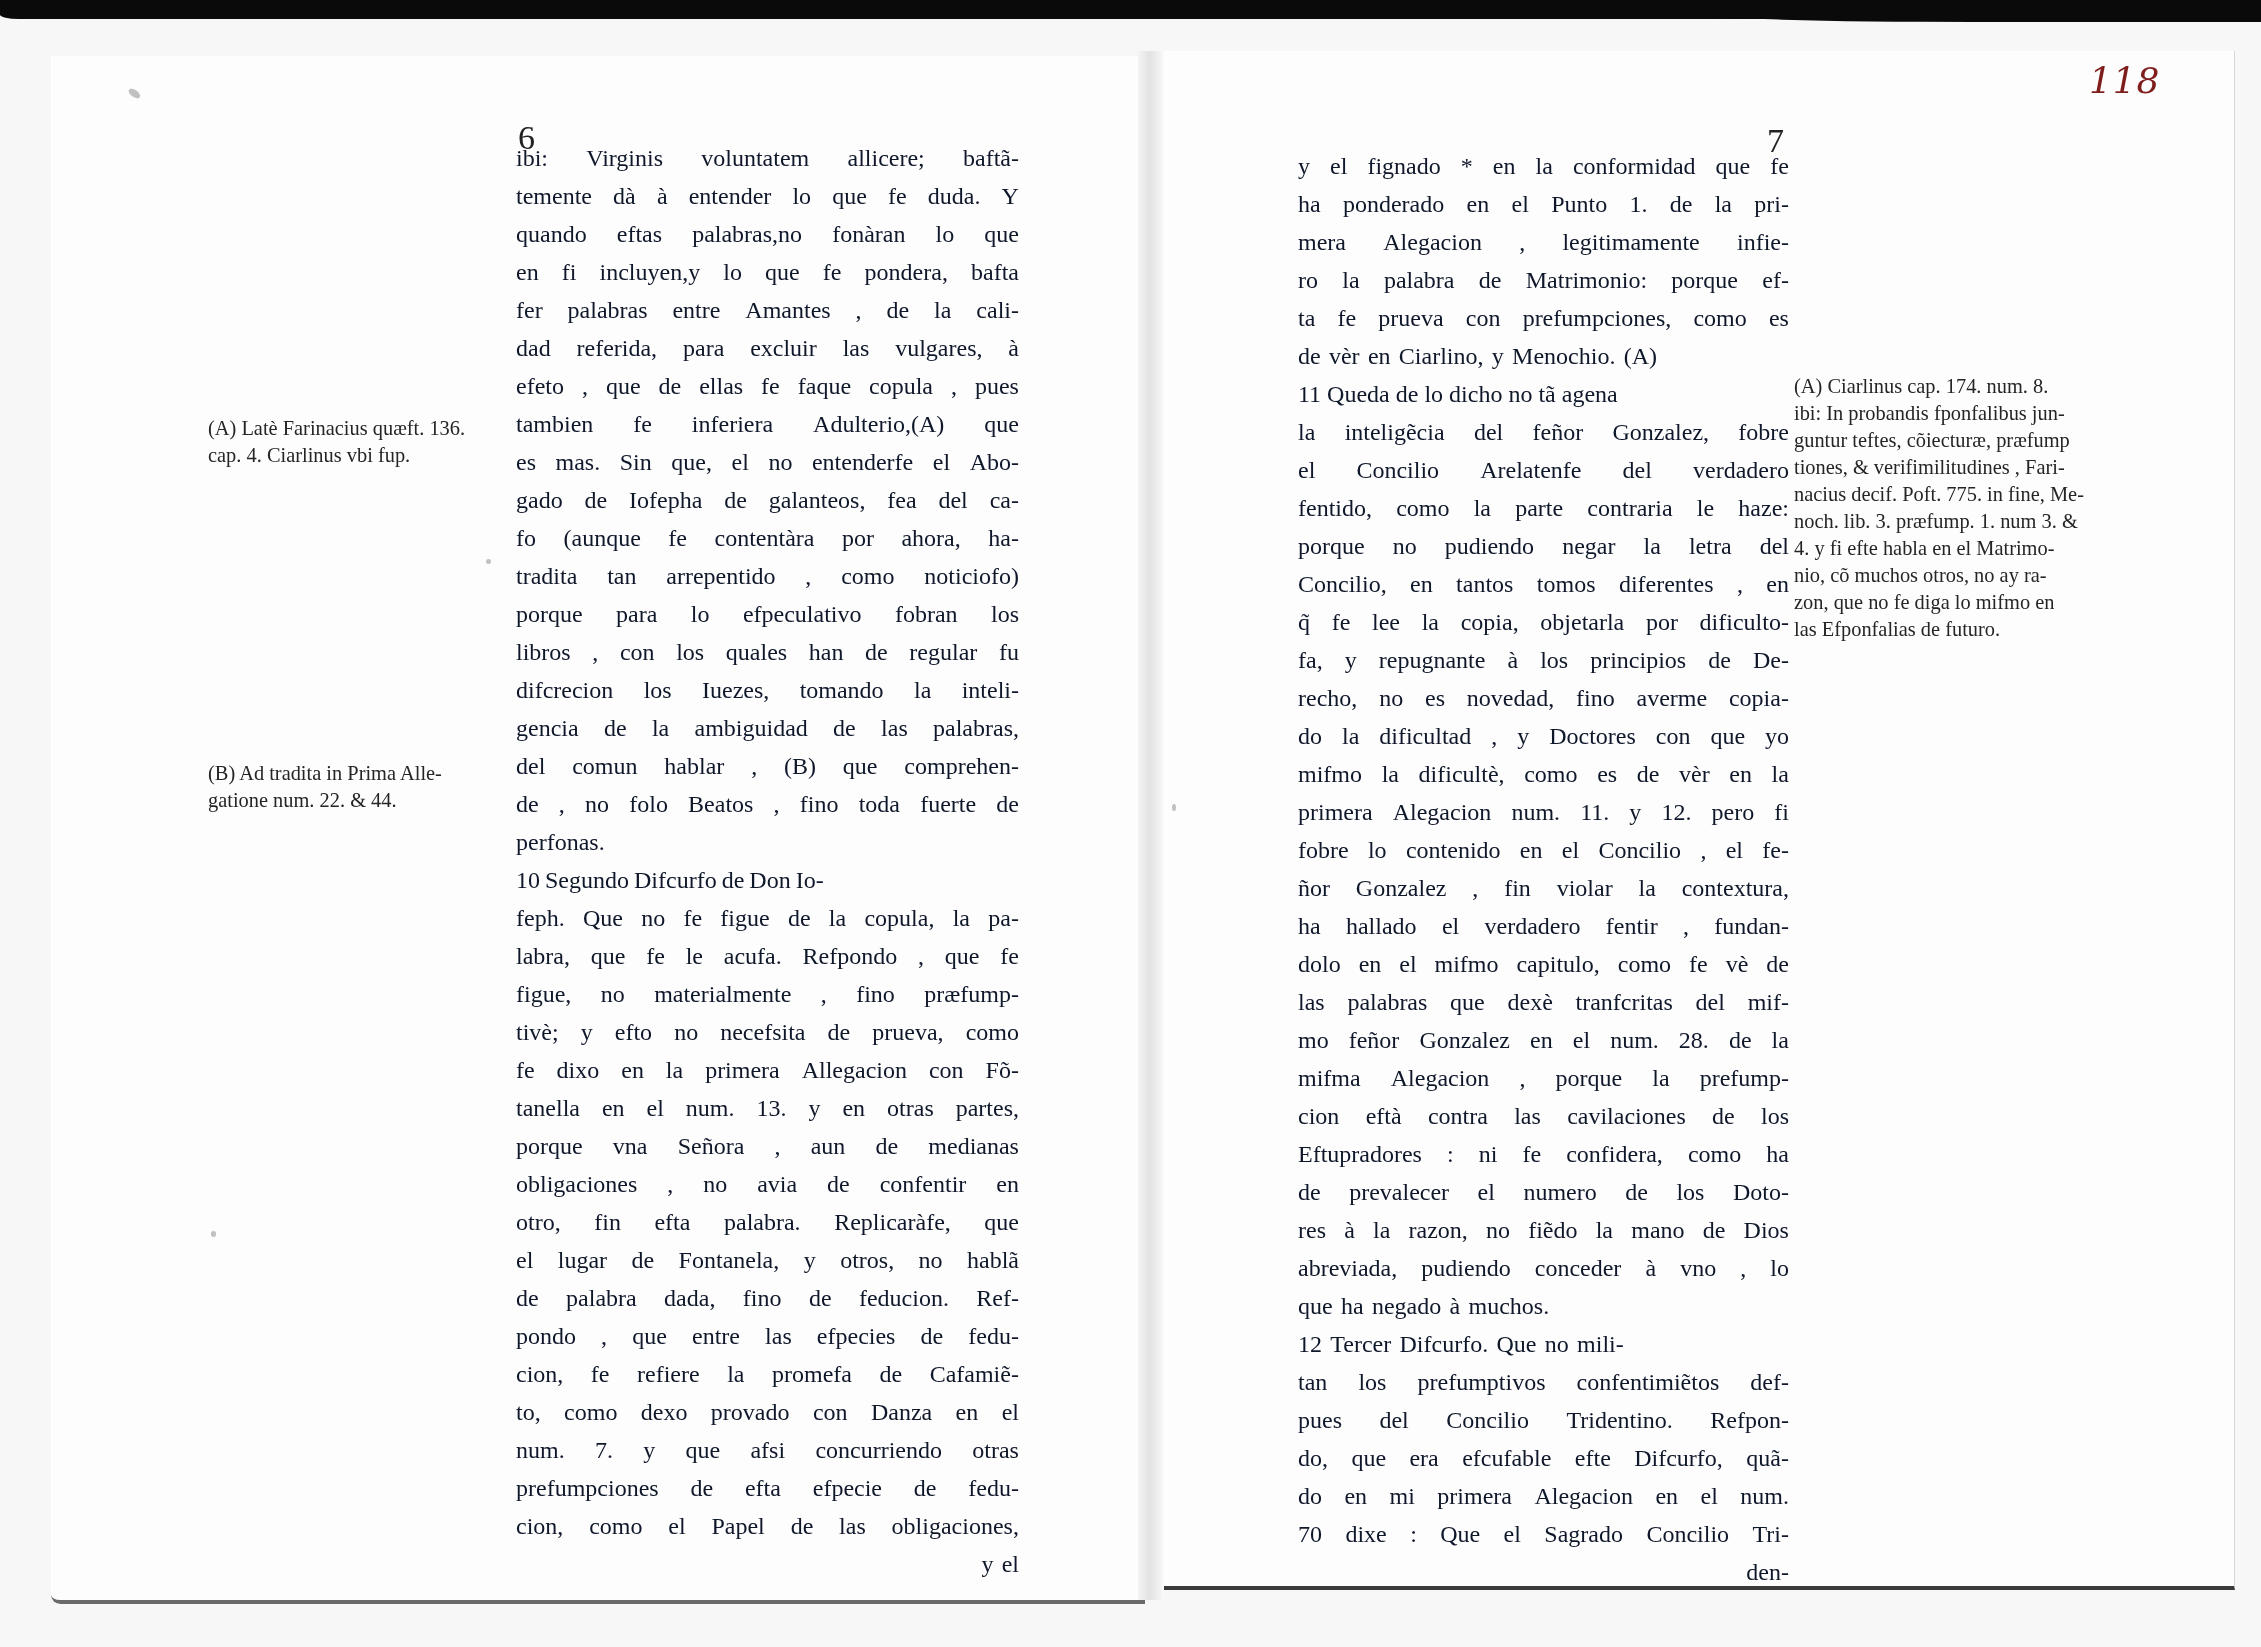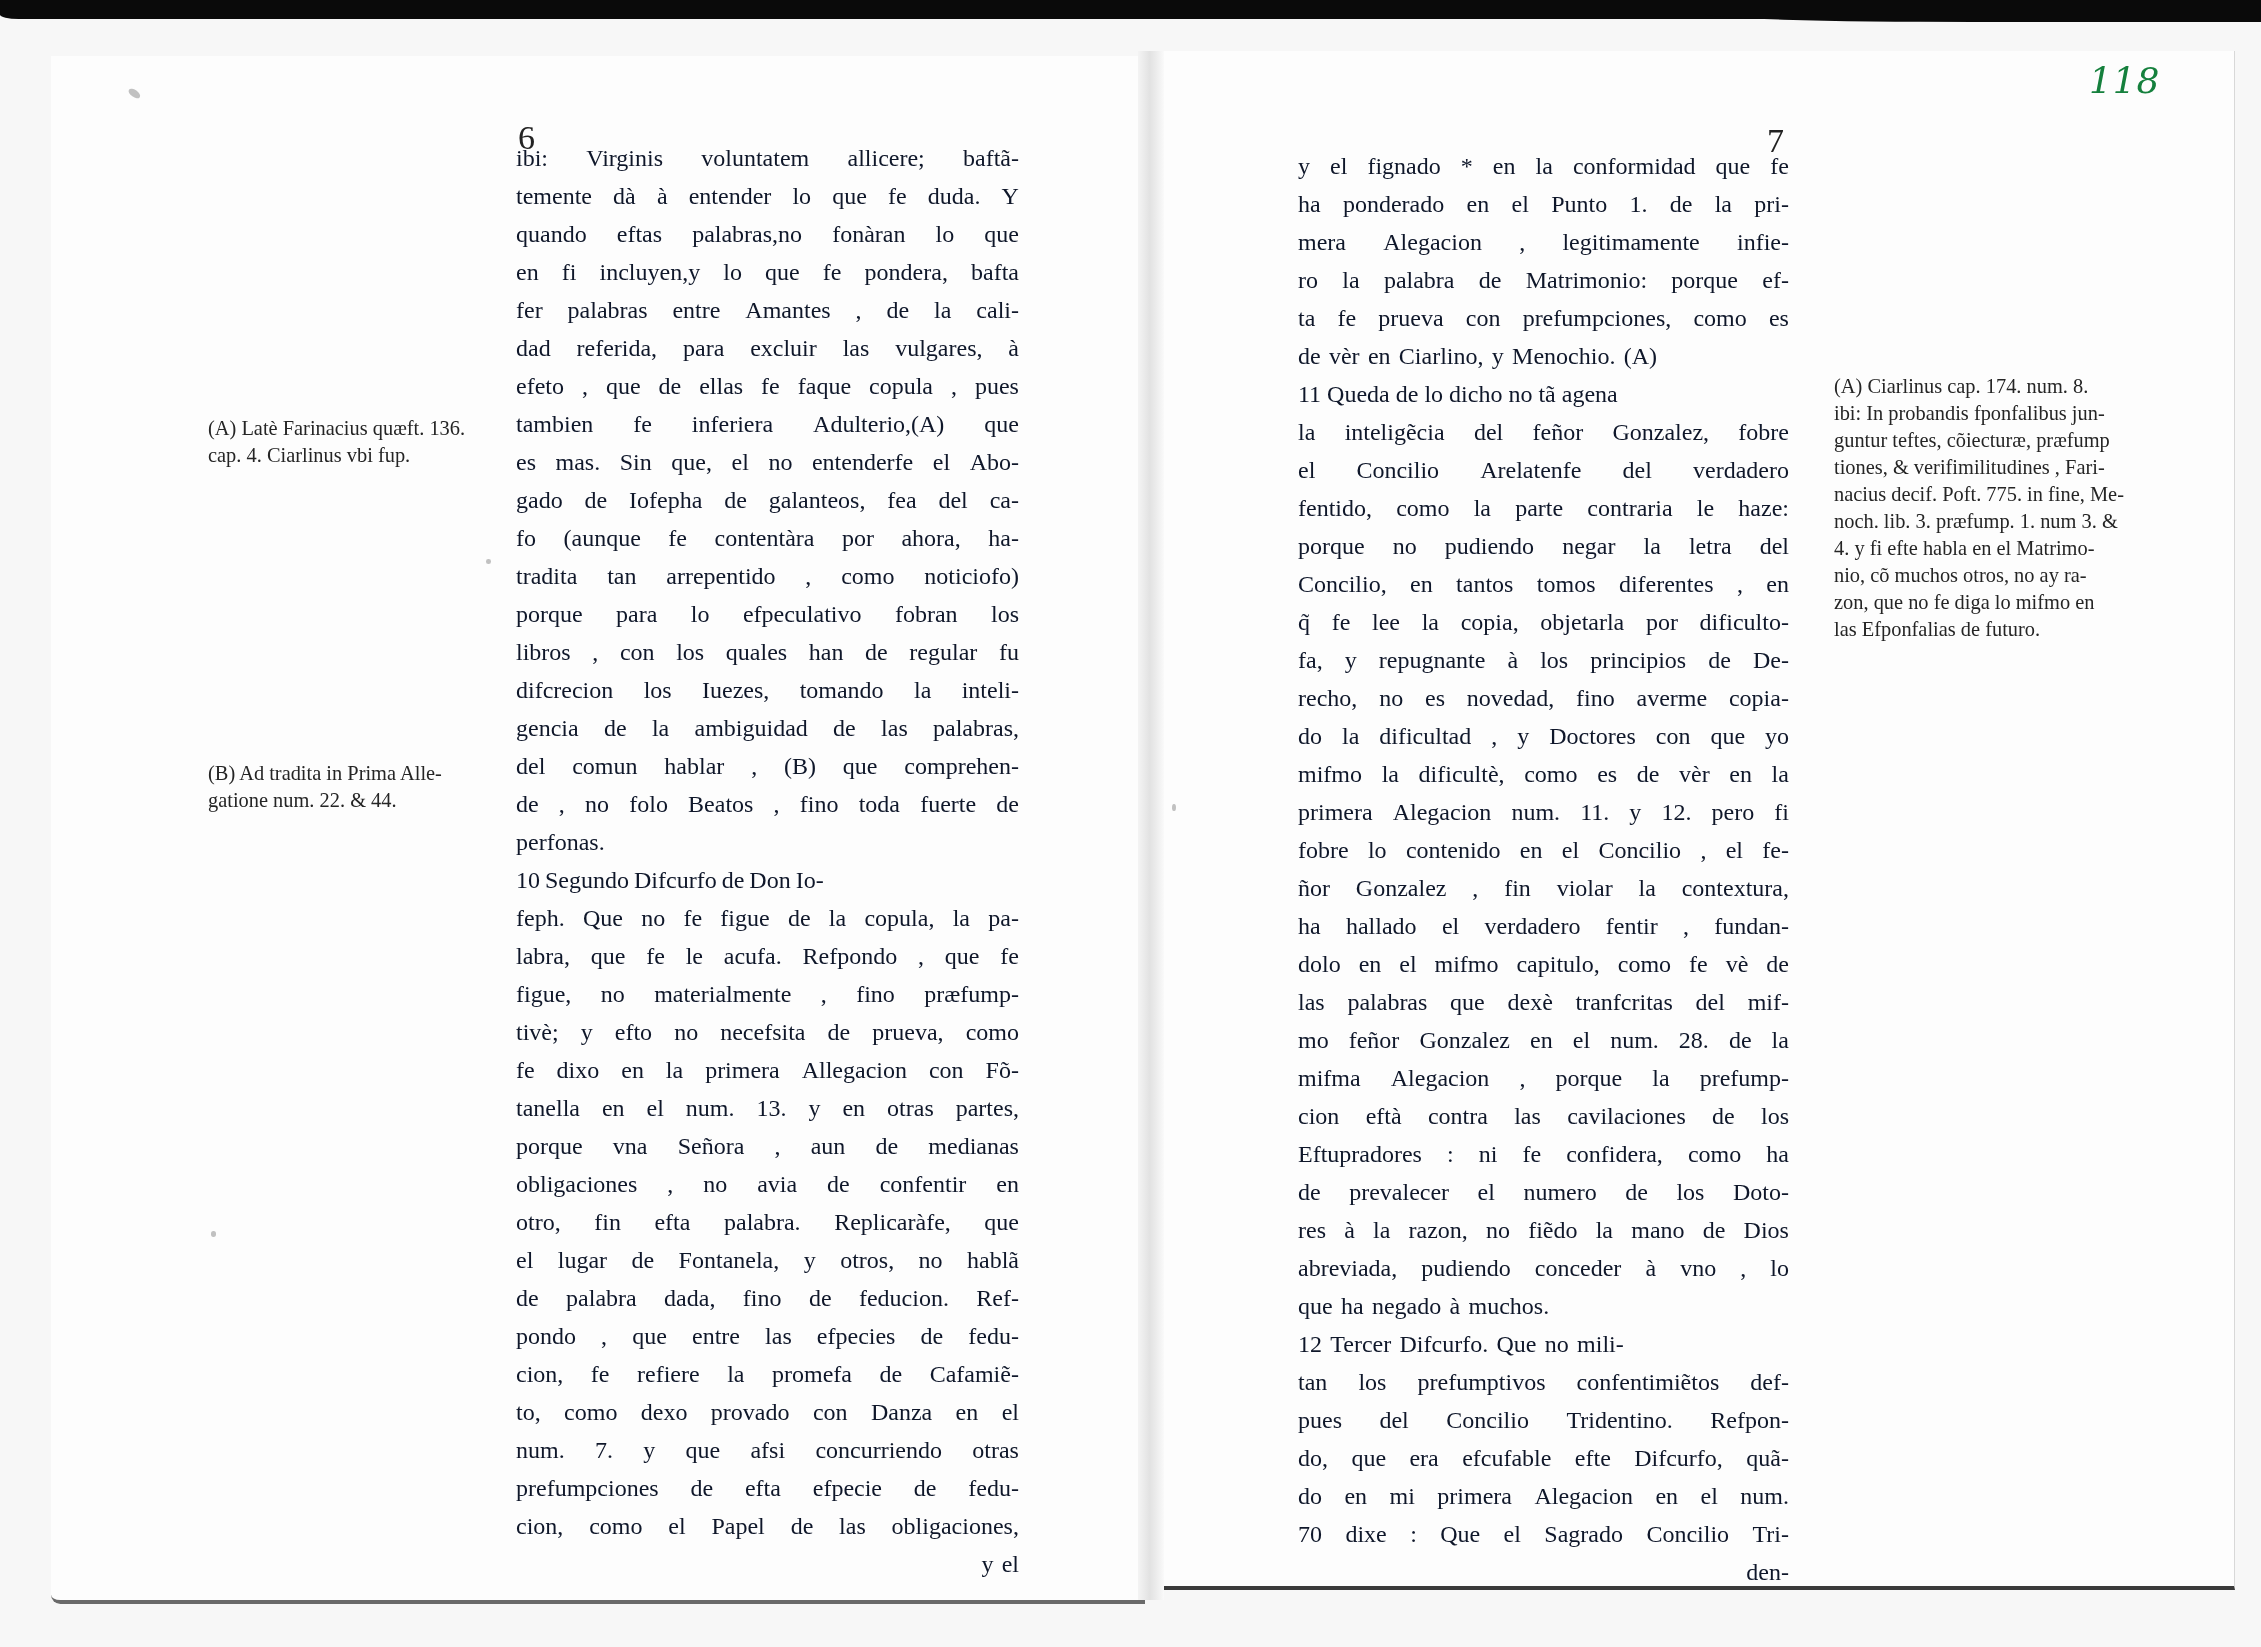--- a/index.html
+++ b/index.html
@@ -24,41 +24,41 @@
   .page-left { left: 51px; top: 56px; width: 1094px; height: 1544px;
     border-bottom: 4.6px solid #6a6a6a; border-bottom-left-radius: 9.3px; }
   .page-right { left: 1154px; top: 51px; width: 1080px; height: 1535px;
     border-bottom: 4.6px solid #3a3a3a; border-right: 1.9px solid #d8d8d8; }
   .gutter {
     position: absolute; left: 1138px; top: 51px; width: 25.5px; height: 1549px;
     background: linear-gradient(to right, #f4f4f4, #e2e2e2 45%, #ececec 70%, #fafafa);
   }
   .folio-hand {
     position: absolute; left: 2089px; top: 60px; font-size: 36px;
-    font-family: "DejaVu Serif", serif; font-style: italic; color: #15803d;
+    font-family: "DejaVu Serif", serif; font-style: italic; color: #7f1d1d;
     letter-spacing: 0.9px;
   }
   .page-num {
     position: absolute; font-size: 34px; line-height: 1; color: #222;
   }
   .body-col {
     position: absolute; font-size: 24px; line-height: 38px; color: #0f172a;
   }
   .body-col .line { white-space: nowrap; display: flex; justify-content: space-between; height: 38px; }
   .body-col .line.last { justify-content: flex-start; }
   .body-col .line.right { justify-content: flex-end; }
   .left-body { left: 516px; top: 139px; width: 503px; }
   .right-body { left: 1298px; top: 147px; width: 491px; }
   .margin-note {
     position: absolute; font-size: 20.4px; line-height: 27px; color: #252525;
   }
   .margin-note .line { white-space: nowrap; }
   .note-left-a { left: 208px; top: 415px; width: 297px; }
   .note-left-b { left: 208px; top: 760px; width: 297px; }
-  .note-right-a { left: 1794px; top: 373px; width: 306px; margin-left: 40px; }
+  .note-right-a { left: 1794px; top: 373px; width: 306px; }
   .smudge {
     position: absolute; border-radius: 50%; background: #9a9a9a; opacity: .6;
   }
 </style>
 </head>
 <body>
 
 <div class="scan-border-top"></div>
 
 <div class="page page-left"></div>

